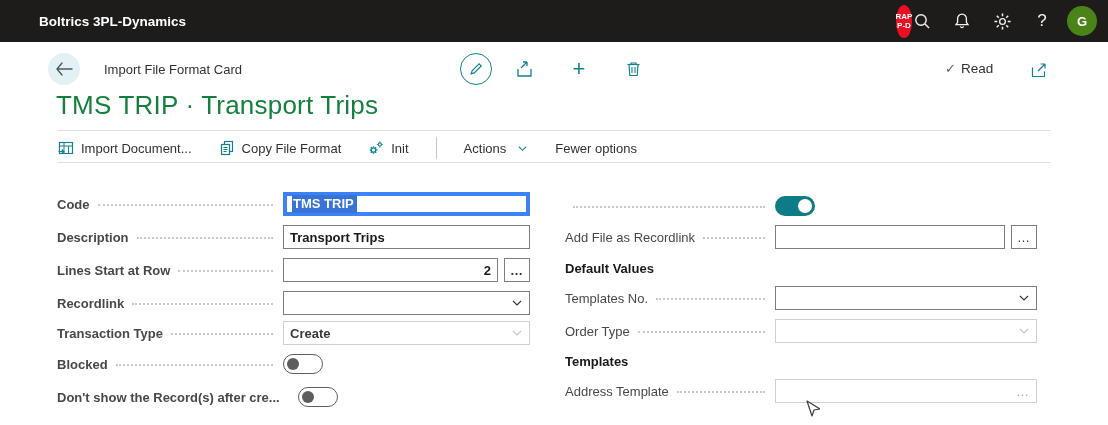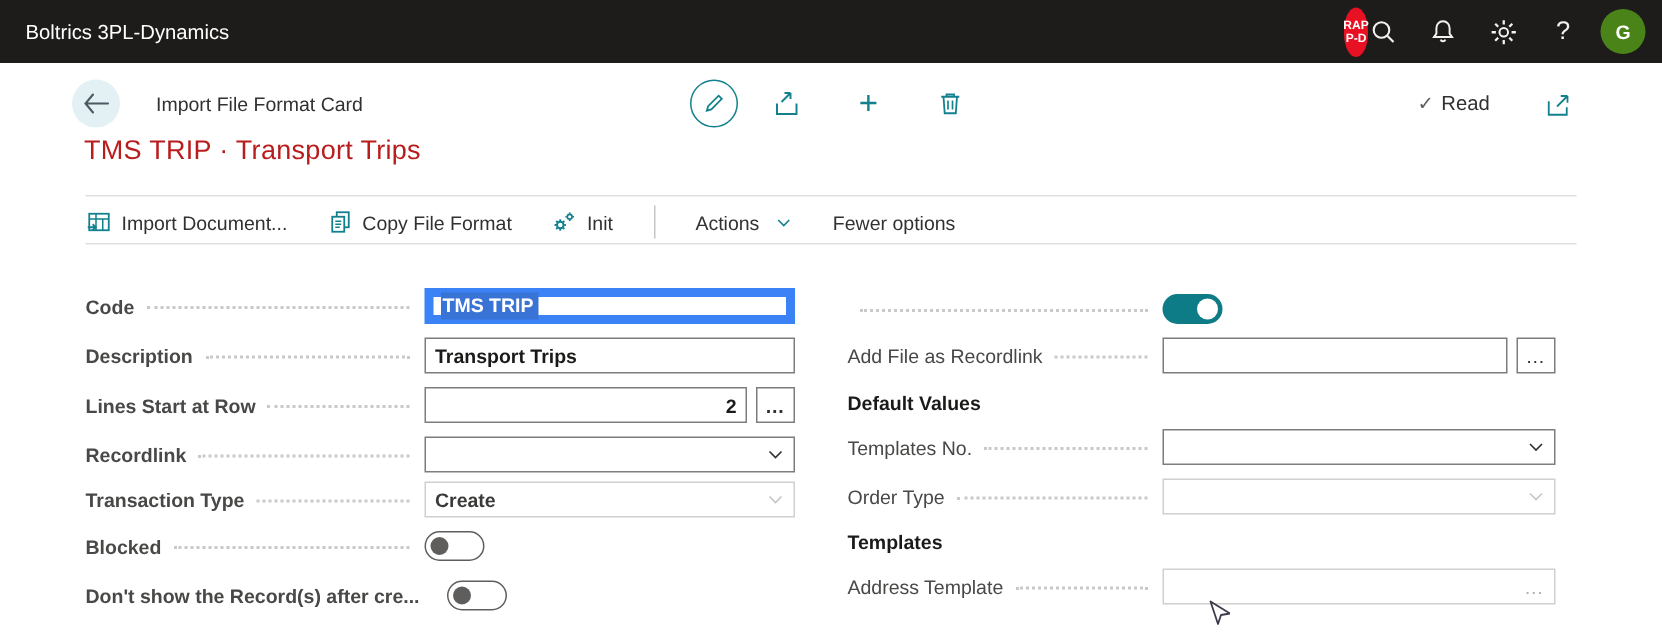--- a/index.html
+++ b/index.html
@@ -6,21 +6,21 @@
   html,body { margin:0; padding:0; }
   body {
     width:1108px; height:425px; position:relative; overflow:hidden;
     background:#ffffff; color:#252423;
     font-family:"Liberation Sans", sans-serif; font-size:13px;
   }
 
   
   .topbar { position:absolute; top:0; left:0; width:1108px; height:42px;
             background:#1d1c1b; display:flex; align-items:center; }
-  .topbar-title { color:#ffffff; font-weight:400; font-size:13.5px; margin-left:17px; }
+  .topbar-title { color:#ffffff; font-weight:700; font-size:13.5px; margin-left:39px; }
   .topbar-right { margin-left:auto; display:flex; align-items:center; margin-right:6px; }
   .tb-btn { width:40px; height:42px; display:flex; align-items:center; justify-content:center; color:#f3f2f1; }
   .rap-badge { width:33px; height:33px; border-radius:50%; background:#e81123; color:#fff;
                display:flex; flex-direction:column; align-items:center; justify-content:center;
                font-size:8px; font-weight:700; line-height:9px;margin-left:44px; }
   .avatar { width:30px; height:30px; border-radius:50%; background:#4a8418; color:#fff;
             display:flex; align-items:center; justify-content:center; font-weight:700; font-size:13px; }
   .help-q { font-size:17px; color:#f3f2f1; }
 
   
@@ -31,22 +31,22 @@
               border:1px solid #12818e; display:flex; align-items:center; justify-content:center; }
   .hd-icon-btn { position:absolute; width:24px; height:24px; display:flex; align-items:center; justify-content:center; color:#12818e; }
   .share-btn { left:512px; top:57px; }
   .plus-btn  { left:567px; top:57px; }
   .trash-btn { left:621px; top:57px; }
   .plus-glyph { font-size:22px; font-weight:400; color:#12818e; line-height:20px; }
   .save-status { position:absolute; left:945px; top:61px; display:flex; align-items:center; gap:5px; color:#323130; font-size:13.5px; }
   .save-check { color:#605e5c; font-size:13px; }
   .popout-btn { left:1026px; top:58px; }
 
-  .page-title { position:absolute; left:56px; top:90px; font-size:18px; font-weight:300;
-                color:#b91c1c; letter-spacing:0.2px; }
+  .page-title { position:absolute; left:56px; top:90px; font-size:26px; font-weight:300;
+                color:#15803d; letter-spacing:0.2px; }
 
   .divider { position:absolute; left:57px; width:994px; border-top:1px solid #e1dfdd; height:0; }
   .div1 { top:130px; } .div2 { top:162px; }
 
   
   .actionbar { position:absolute; left:58px; top:135px; height:26px; display:flex; align-items:center; color:#323130; }
   .ab-item { display:flex; align-items:center; gap:7px; margin-right:27px; cursor:default; }
   .ab-item svg { color:#12818e; }
   .ab-sep { width:1px; height:22px; background:#c8c6c4; margin-right:27px; }
   .ab-chev { color:#605e5c; margin-left:4px; }
@@ -56,21 +56,21 @@
   .row.L { left:57px;  width:473px;font-weight:bold; }
   .row.R { left:565px; width:472px; }
   .lbl { color:#494847; white-space:nowrap; }
   .dots { flex:1; height:0; border-top:2px dotted #cbc9c7; margin:0 10px 0 8px; transform:translateY(1px); }
   .ctrlwrap { display:flex; align-items:center; flex:none; }
   .row.L .ctrlwrap { width:247px; }
   .row.R .ctrlwrap { width:262px; }
 
   .input { height:24px; border:1px solid #7e7d7b; background:#fff; display:flex;
            align-items:center; padding:0 6px; color:#1b1a19; flex:1; min-width:0; }
-  .input.focused { border:6px solid #3b82f6; padding:0 5px; }
+  .input.focused { border:4px solid #3b82f6; padding:0 5px; }
   .sel { background:#3973d6; color:#fff; padding:1px 3px 2px 1px; }
   .num { justify-content:flex-end; }
   .assist { width:26px; height:24px; border:1px solid #7e7d7b; background:#fff; margin-left:6px;
             display:flex; align-items:center; justify-content:center; color:#323130;
             font-size:13px; letter-spacing:1px; flex:none; }
   .select { position:relative; padding-right:22px; }
   .select .chev { position:absolute; right:6px; top:5px; color:#323130; }
   .disabled { border-color:#d2d0ce; color:#3b3a39; }
   .disabled .chev { color:#c8c6c4; }
   .inner-ellipsis { margin-left:auto; color:#b3b0ad; letter-spacing:1px; }

